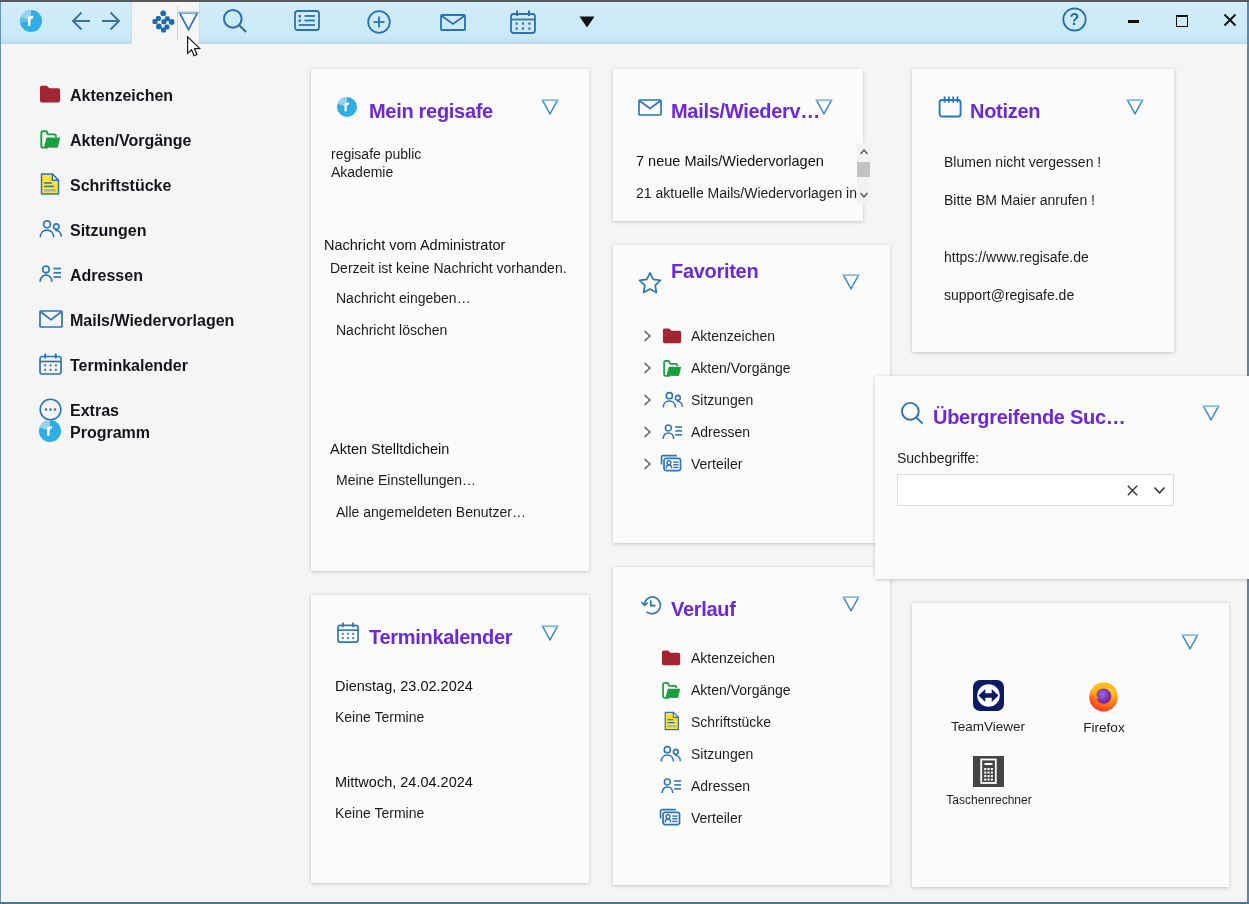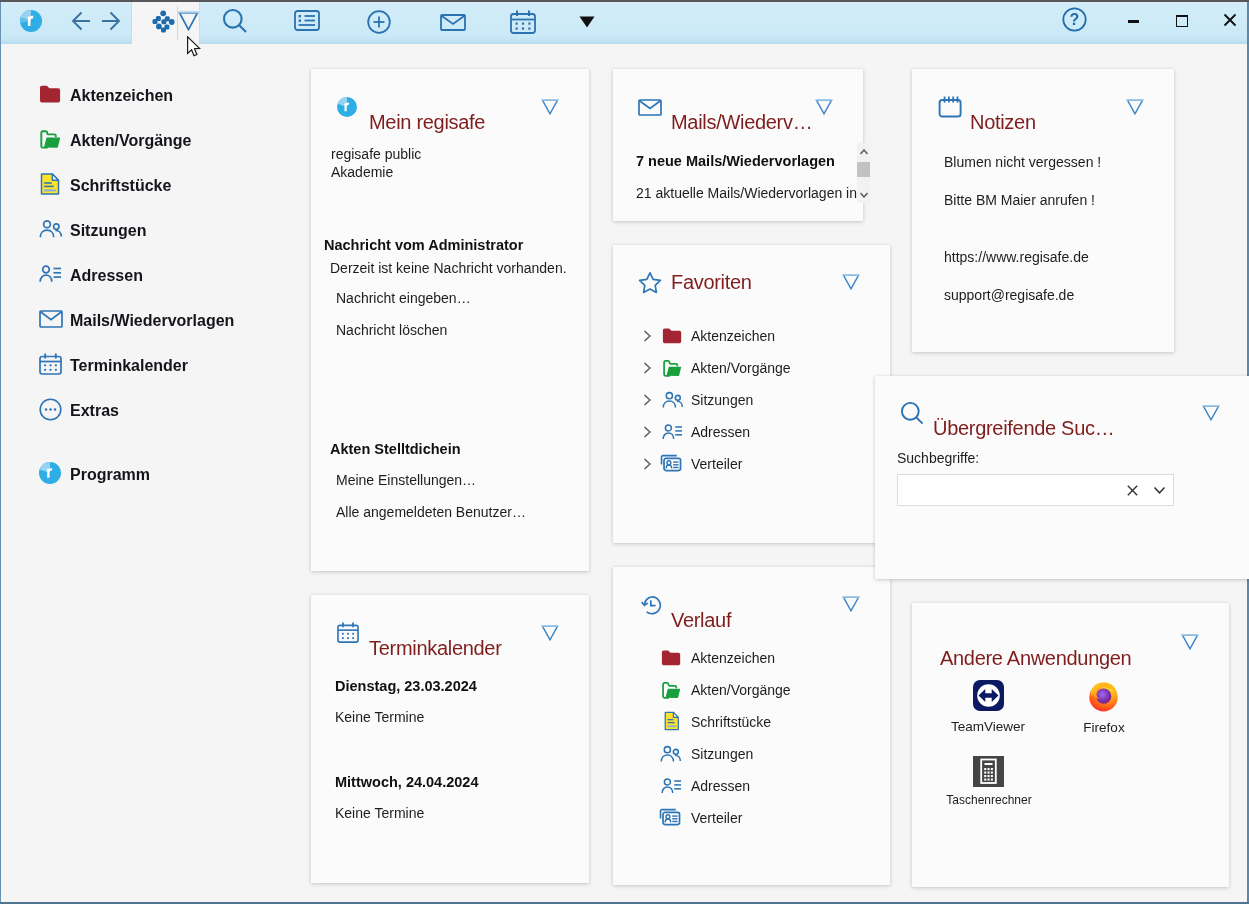--- a/index.html
+++ b/index.html
@@ -13,24 +13,24 @@
 #toolbar{left:1px;top:2px;width:1246px;height:42px;
   background:linear-gradient(#d3edf9 0%,#cbe9f7 80%,#c4e4f4 92%,#b4daee 100%)}
 #openbox{left:131px;top:2px;width:67px;height:42px;background:#f5f5f6;
   border-left:1px solid #d8d9da;border-right:1px solid #d8d9da}
 #opensep{left:177px;top:6px;width:1px;height:34px;background:#bfdff1}
 .ic{position:absolute}
 .side-item{position:absolute;left:39px;height:22px;display:flex;align-items:center}
 .side-item .lbl{position:absolute;left:31px;top:calc(50% + 2px);transform:translateY(-50%);
   font-weight:bold;font-size:16px;color:#14141a;white-space:nowrap}
 .card{position:absolute;background:#fbfbfb;box-shadow:0 1px 4px rgba(0,0,0,.18),0 0 2px rgba(0,0,0,.06)}
-.ct{position:absolute;font-weight:normal;font-size:20px;letter-spacing:-0.3px;color:#7f1d1d;white-space:nowrap;transform:translateY(-50%);margin-top:15px}
+.ct{position:absolute;font-weight:bold;font-size:20px;letter-spacing:-0.3px;color:#6d28d9;white-space:nowrap;transform:translateY(-50%);margin-top:4px}
 .tri{position:absolute;right:30px;width:18px;height:17px;transform:translateY(-50%)}
 .tl{position:absolute;font-size:14px;color:#1d1d1f;white-space:nowrap;transform:translateY(-50%)}
-.tb{position:absolute;font-size:14.5px;font-weight:bold;color:#111;white-space:nowrap;transform:translateY(-50%)}
+.tb{position:absolute;font-size:14.5px;font-weight:normal;color:#111;white-space:nowrap;transform:translateY(-50%)}
 .fitem{position:absolute;font-size:14px;color:#1d1d1f;white-space:nowrap;transform:translateY(-50%)}
 </style>
 </head>
 <body>
 <div class="abs" id="toolbar"></div>
 <div class="abs" id="topborder"></div>
 <div class="abs" id="leftborder"></div>
 <div class="abs" id="rightborder"></div>
 <div class="abs" id="botborder"></div>
 <div class="abs" id="openbox"></div>
@@ -185,21 +185,21 @@
  <svg width="23" height="23" viewBox="0 0 23 23">
       <circle cx="11.5" cy="11.5" r="10.3" fill="none" stroke="#2e75b5" stroke-width="1.6"></circle>
       <g fill="#2e75b5">
         <circle cx="7" cy="11.5" r="1.25"></circle>
         <circle cx="11.5" cy="11.5" r="1.25"></circle>
         <circle cx="16" cy="11.5" r="1.25"></circle>
       </g>
     </svg>
  <span class="lbl">Extras</span>
   </div>
-<div class="side-item" style="top:462px">
+<div class="side-item" style="top:420px">
  <svg width="22" height="22" viewBox="0 0 22 22">
       <circle cx="11" cy="11" r="11" fill="#2eaee4"></circle>
       <path d="M11 0 A11 11 0 0 0 0.6 7.5 L11 11 Z" fill="#96d3f0"></path>
       <path d="M9.4 6.8 V15.7 M9.4 10.6 C9.4 8.4 11 7.2 13.1 7.4" fill="none" stroke="#fff" stroke-width="2.4"></path>
     </svg>
  <span class="lbl">Programm</span>
   </div>
 
 <div class="card" id="c1a" style="left:311px;top:69px;width:278px;height:502px">
  <svg class="ic" style="left:26px;top:28px" width="20" height="20" viewBox="0 0 20 20">
@@ -235,21 +235,21 @@
         <circle cx="6.1" cy="16.8" r="1.15"></circle>
         <circle cx="11.5" cy="16.8" r="1.15"></circle>
         <circle cx="16.9" cy="16.8" r="1.15"></circle>
       </g>
     </svg>
  <div class="ct" style="left:58px;top:38px">Terminkalender</div>
  <svg class="tri" style="top:38px" width="18" height="17" viewBox="0 0 18 17">
       <path d="M1.5 1.8 H16.5 L9 15.3 Z" fill="none" stroke="#3a86c8" stroke-width="1.5"></path>
       <line x1="1" y1="1.3" x2="17" y2="1.3" stroke="#a6cbe8" stroke-width="1.8"></line>
     </svg>
- <div class="tb" style="left:24px;top:91px">Dienstag, 23.03.2024</div>
+ <div class="tb" style="left:24px;top:91px">Dienstag, 23.02.2024</div>
  <div class="tl" style="left:24px;top:122px">Keine Termine</div>
  <div class="tb" style="left:24px;top:187px">Mittwoch, 24.04.2024</div>
  <div class="tl" style="left:24px;top:218px">Keine Termine</div>
 </div>
 <div class="card" id="c2a" style="left:613px;top:69px;width:250px;height:152px">
  <svg class="ic" style="left:25px;top:30px" width="24" height="17" viewBox="0 0 24 17">
       <rect x="1" y="1" width="22" height="15" rx="1" fill="none" stroke="#2e75b5" stroke-width="1.7"></rect>
       <path d="M1.5 1.8 L12 9.4 L22.5 1.8" fill="none" stroke="#2e75b5" stroke-width="1.7"></path>
     </svg>
  <div class="ct" style="left:58px;top:38px">Mails/Wiederv…</div>
@@ -426,21 +426,20 @@
  <div class="abs" style="left:22px;top:98px;width:277px;height:32px;background:#fff;border:1px solid #dcdcdc;box-sizing:border-box">
   <svg style="position:absolute;right:34px;top:9px" width="13" height="13" viewBox="0 0 13 13">
         <path d="M1.8 1.8 L11.2 11.2 M11.2 1.8 L1.8 11.2" stroke="#333" stroke-width="1.4"></path>
       </svg>
   <svg style="position:absolute;right:7px;top:11px" width="13" height="9" viewBox="0 0 13 9">
         <path d="M1.5 1.5 L6.5 6.8 L11.5 1.5" fill="none" stroke="#333" stroke-width="1.5"></path>
       </svg>
  </div>
 </div>
 <div class="card" id="c3c" style="left:912px;top:603px;width:317px;height:284px">
- <div class="ct" style="left:28px;top:40px">Andere Anwendungen</div>
  <svg class="tri" style="top:39px" width="18" height="17" viewBox="0 0 18 17">
       <path d="M1.5 1.8 H16.5 L9 15.3 Z" fill="none" stroke="#3a86c8" stroke-width="1.5"></path>
       <line x1="1" y1="1.3" x2="17" y2="1.3" stroke="#a6cbe8" stroke-width="1.8"></line>
     </svg>
  <svg class="ic" style="left:61px;top:77px" width="31" height="31" viewBox="0 0 31 31">
   <rect x="0" y="0" width="31" height="31" rx="7" fill="#0b1a63"></rect>
   <circle cx="15.5" cy="15.5" r="11.3" fill="#fff"></circle>
   <path d="M5.5 15.5 L12.3 9 V13.3 H18.7 V9 L25.5 15.5 L18.7 22 V17.7 H12.3 V22 Z" fill="#0b1a63"></path>
  </svg>
  <div class="tl" style="left:76px;top:123px;transform:translate(-50%,-50%);font-size:13.5px">TeamViewer</div>

